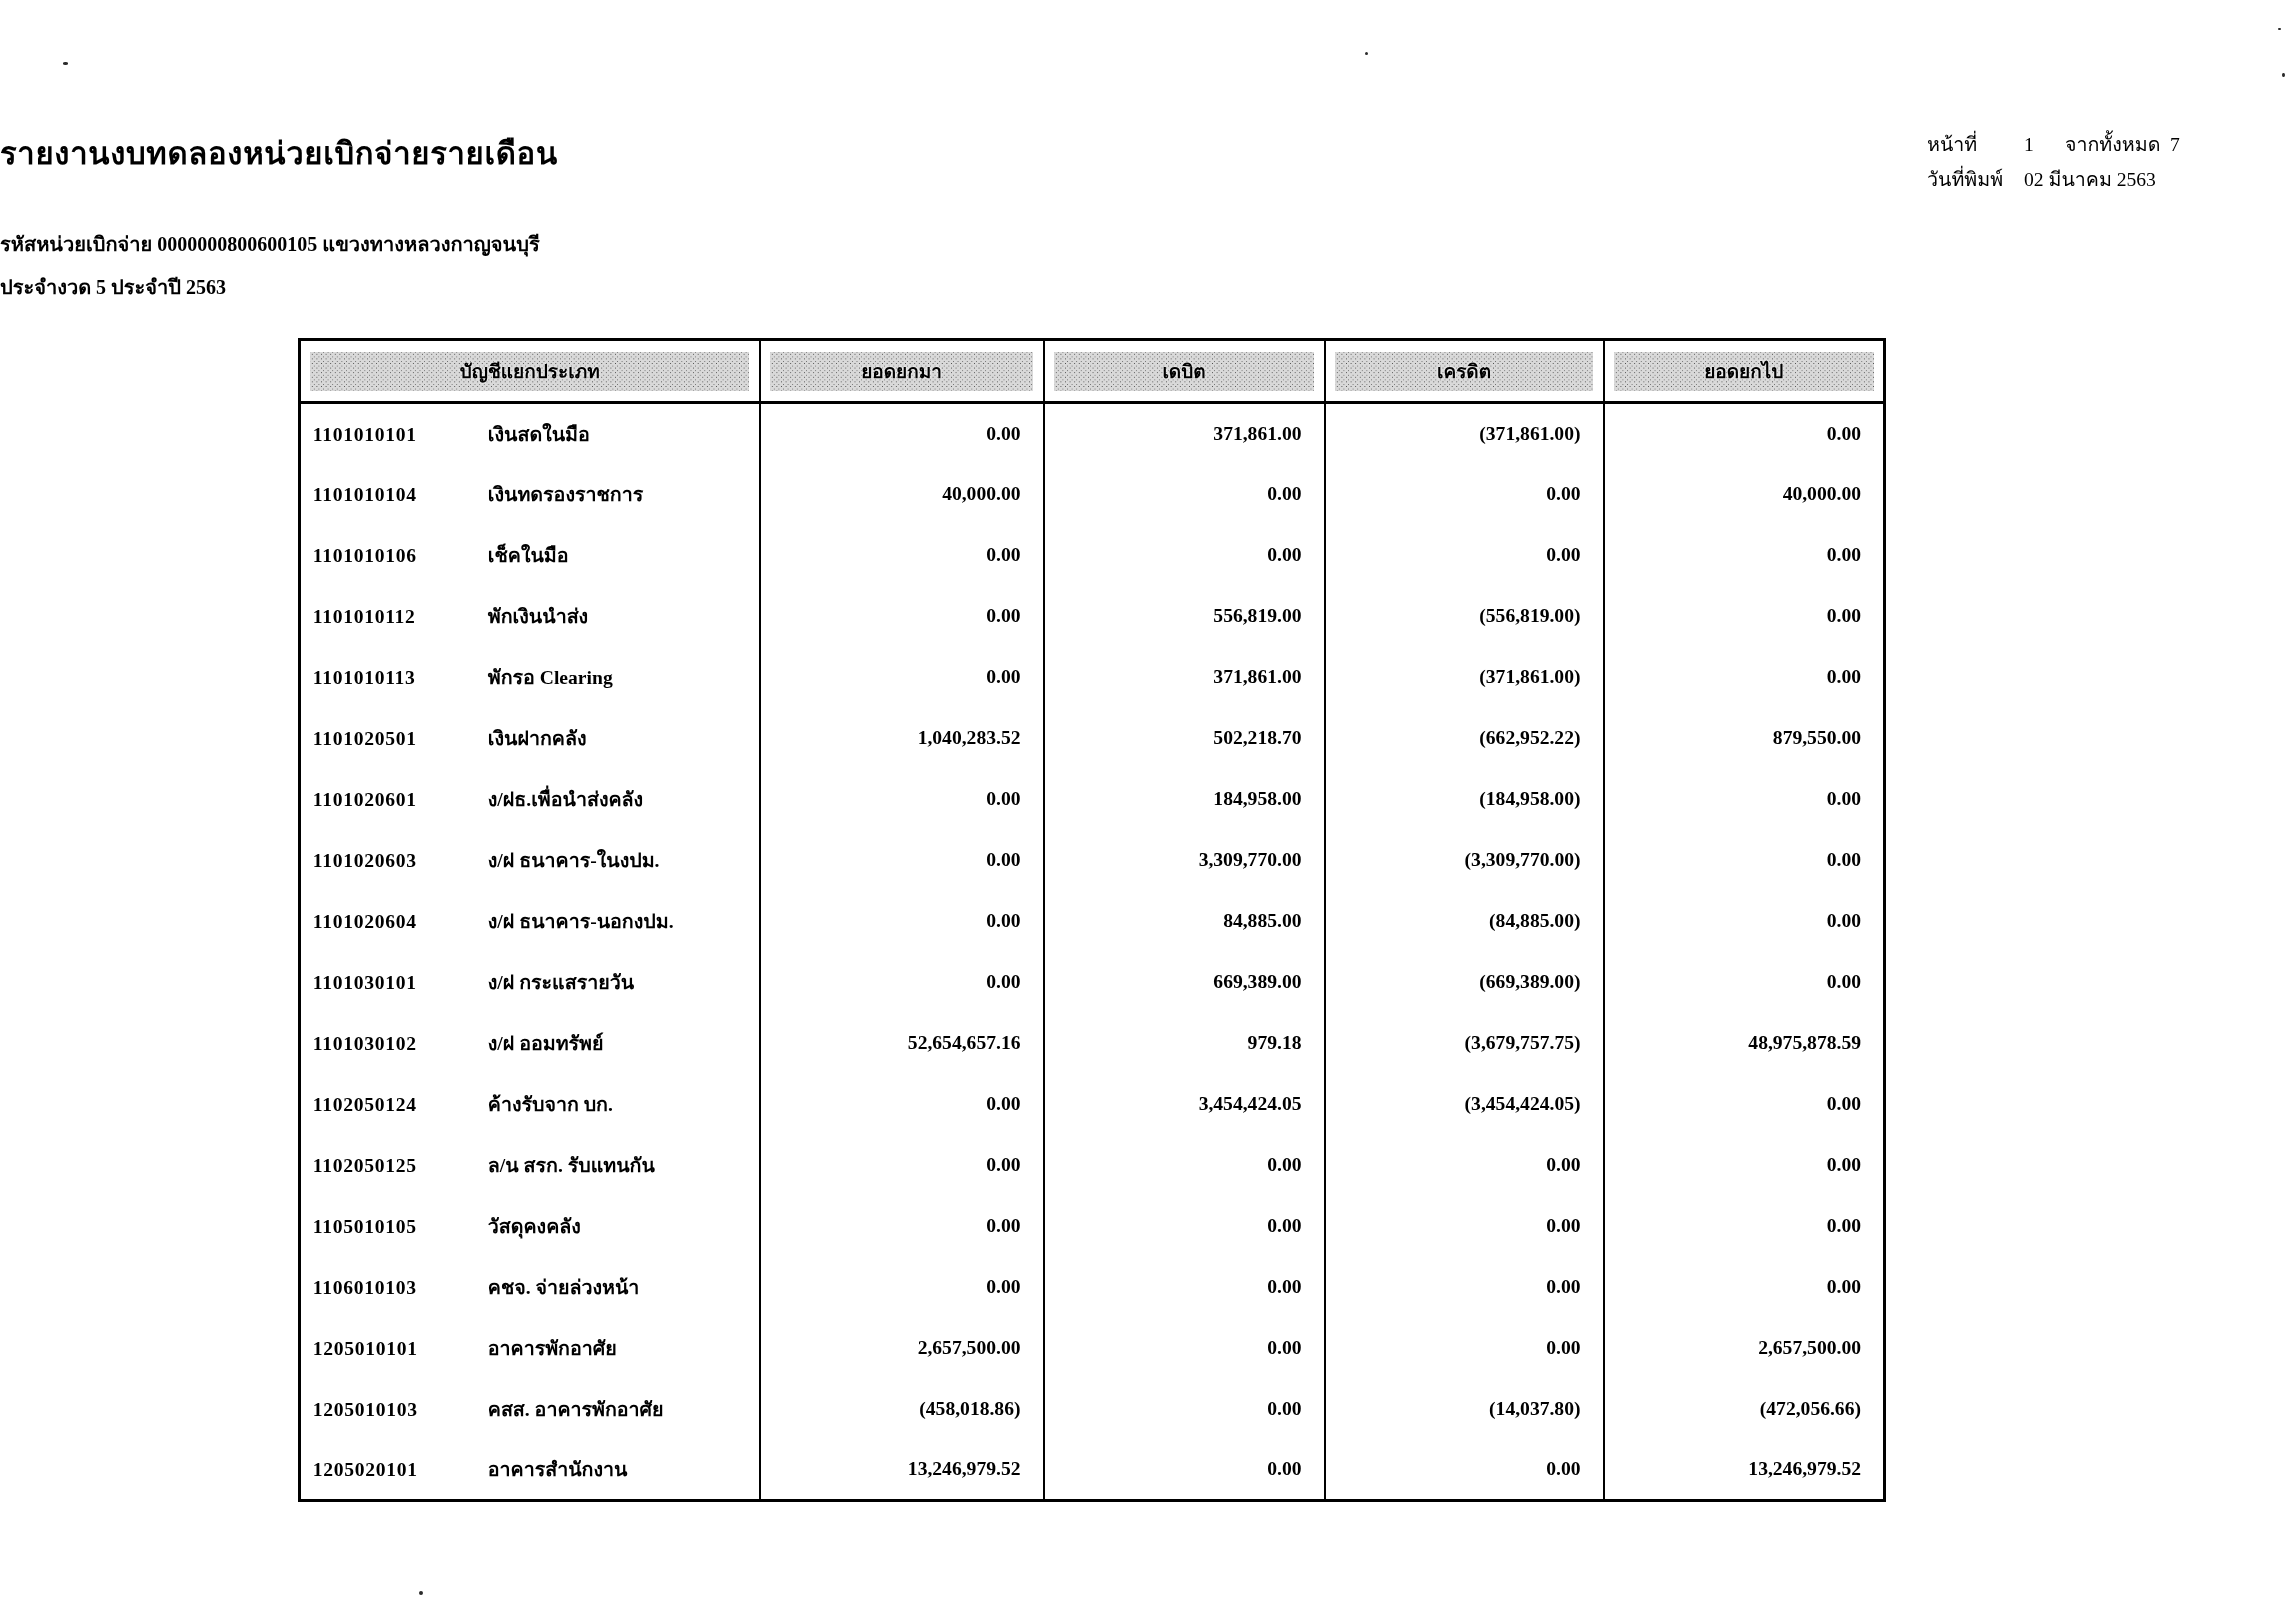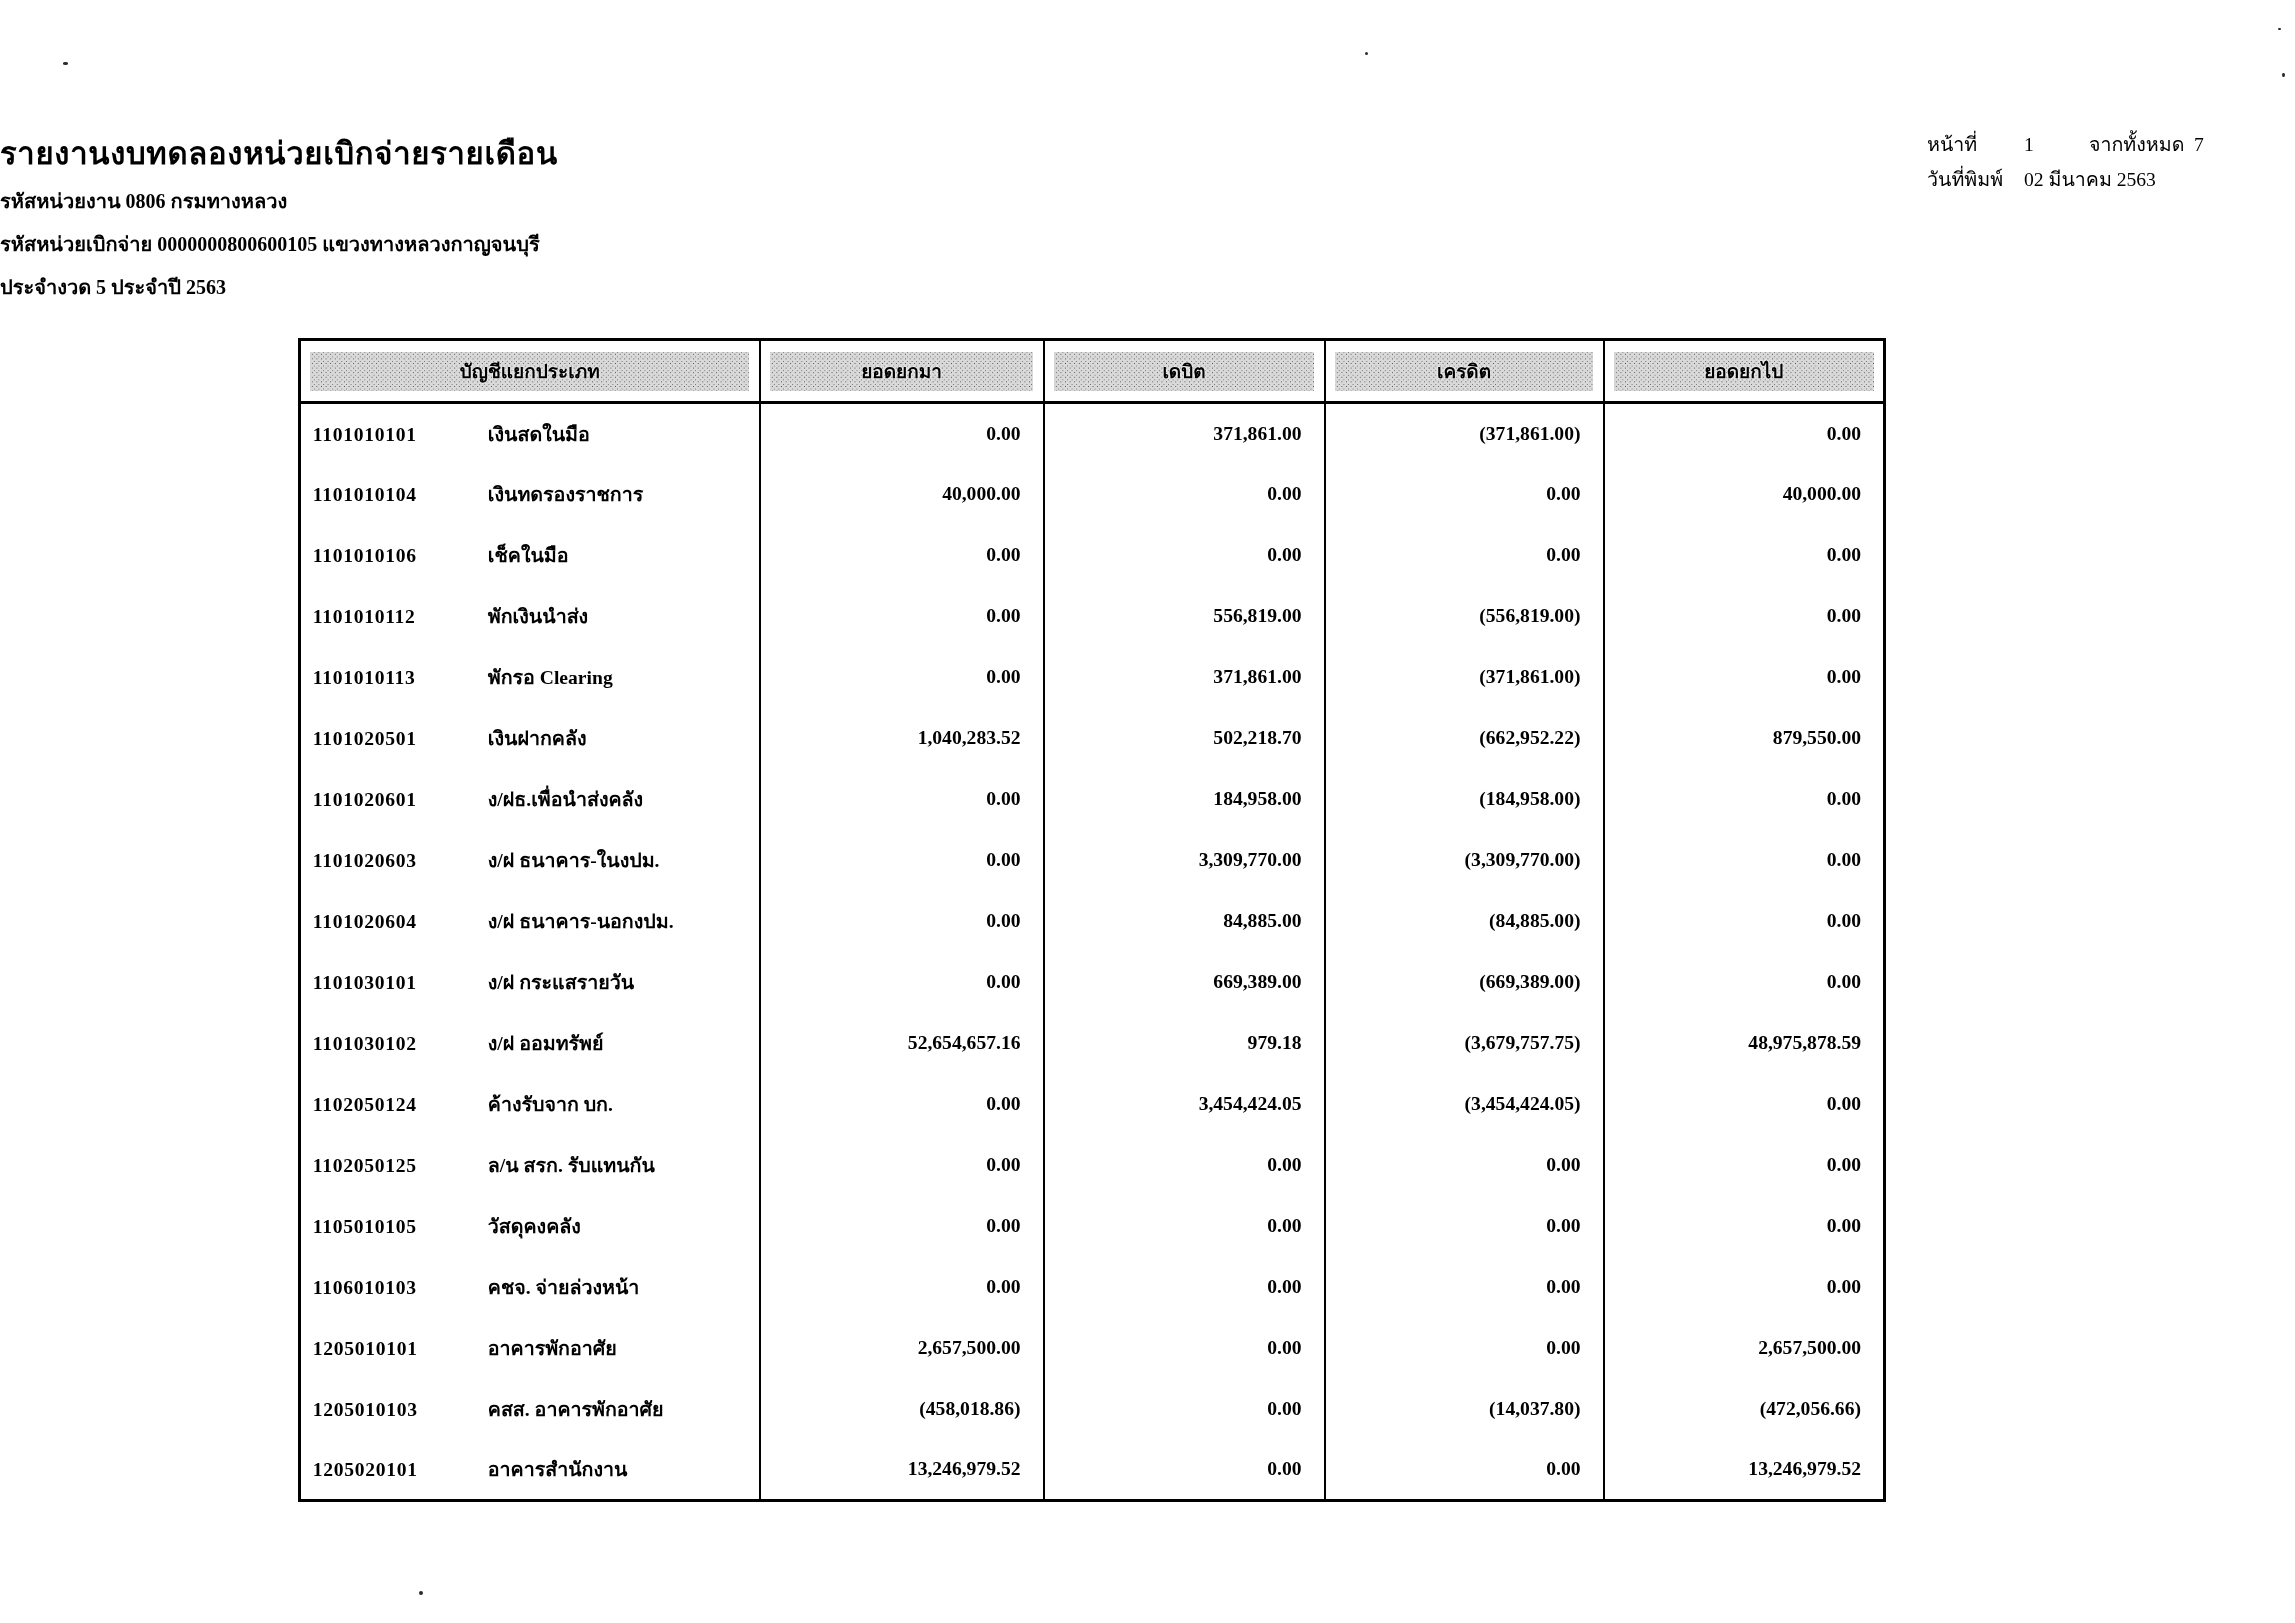--- a/index.html
+++ b/index.html
@@ -24,21 +24,21 @@
   .sub3{top:271px;font-size:20px;}
 
   
   .page-info{
     position:absolute;left:1927px;top:128px;width:314px;
     font-size:19.6px;font-weight:normal;
   }
   .pi-row{display:flex;align-items:baseline;height:35px;}
   .pi-c1{width:97px;}
   .pi-c2{width:41px;}
-  .pi-c3{width:105px;margin-left:24px;}
+  .pi-c3{width:105px;}
   .pi-c4{width:26px;}
 
   
   .report-table{
     position:absolute;left:298px;top:338px;
     width:1586px;
     border-collapse:collapse;table-layout:fixed;
     font-size:19.6px;font-weight:bold;
   }
   .report-table col.w-acct{width:460px;}
@@ -80,21 +80,20 @@
   .sp3{left:2278px;top:27.5px;width:2.6px;height:2.6px;}
   .sp4{left:2282px;top:73px;width:2.6px;height:3.9px;}
   .sp5{left:419px;top:1591px;width:3.9px;height:3.9px;}
 </style>
 </head>
 <body>
 
 <div class="page">
 
   <div class="title-line title-main">รายงานงบทดลองหน่วยเบิกจ่ายรายเดือน</div>
-  <div class="title-line sub1">รหัสหน่วยงาน 0806 กรมทางหลวง</div>
   <div class="title-line sub2">รหัสหน่วยเบิกจ่าย 0000000800600105 แขวงทางหลวงกาญจนบุรี</div>
   <div class="title-line sub3">ประจำงวด 5 ประจำปี 2563</div>
 
   <div class="page-info">
     <div class="pi-row">
       <span class="pi-c1">หน้าที่</span>
       <span class="pi-c2">1</span>
       <span class="pi-c3">จากทั้งหมด</span>
       <span class="pi-c4">7</span>
     </div>

